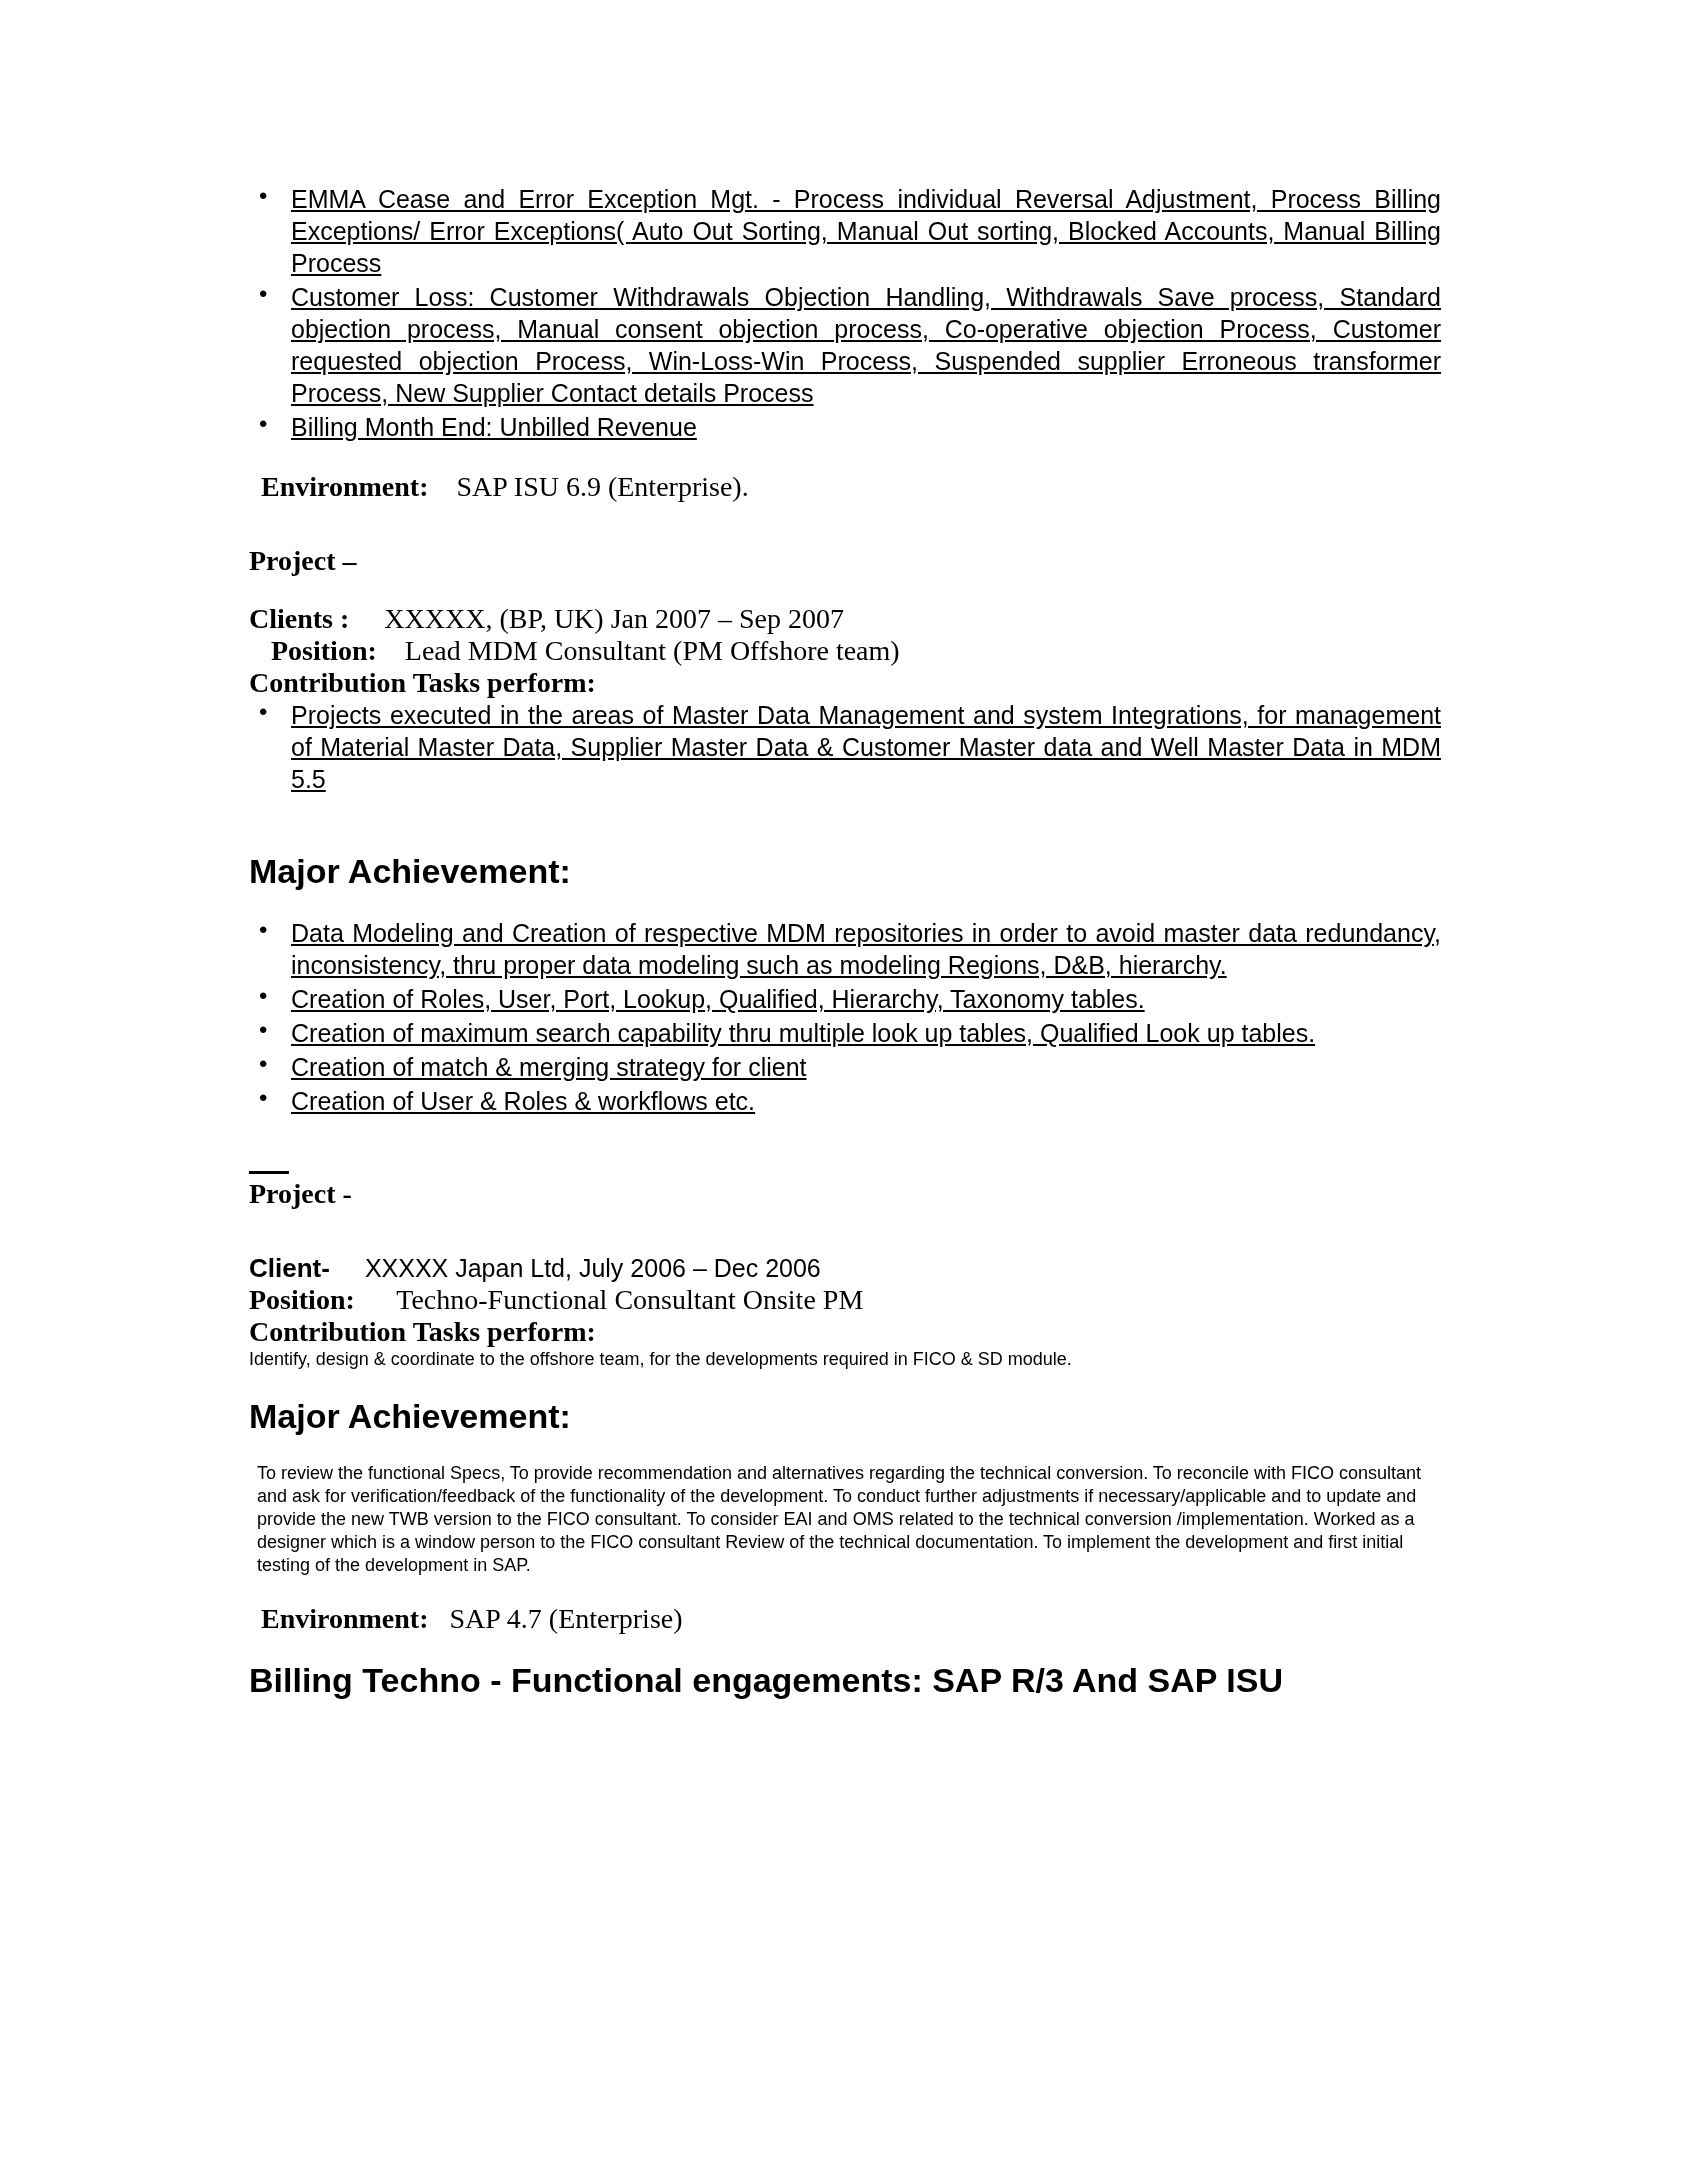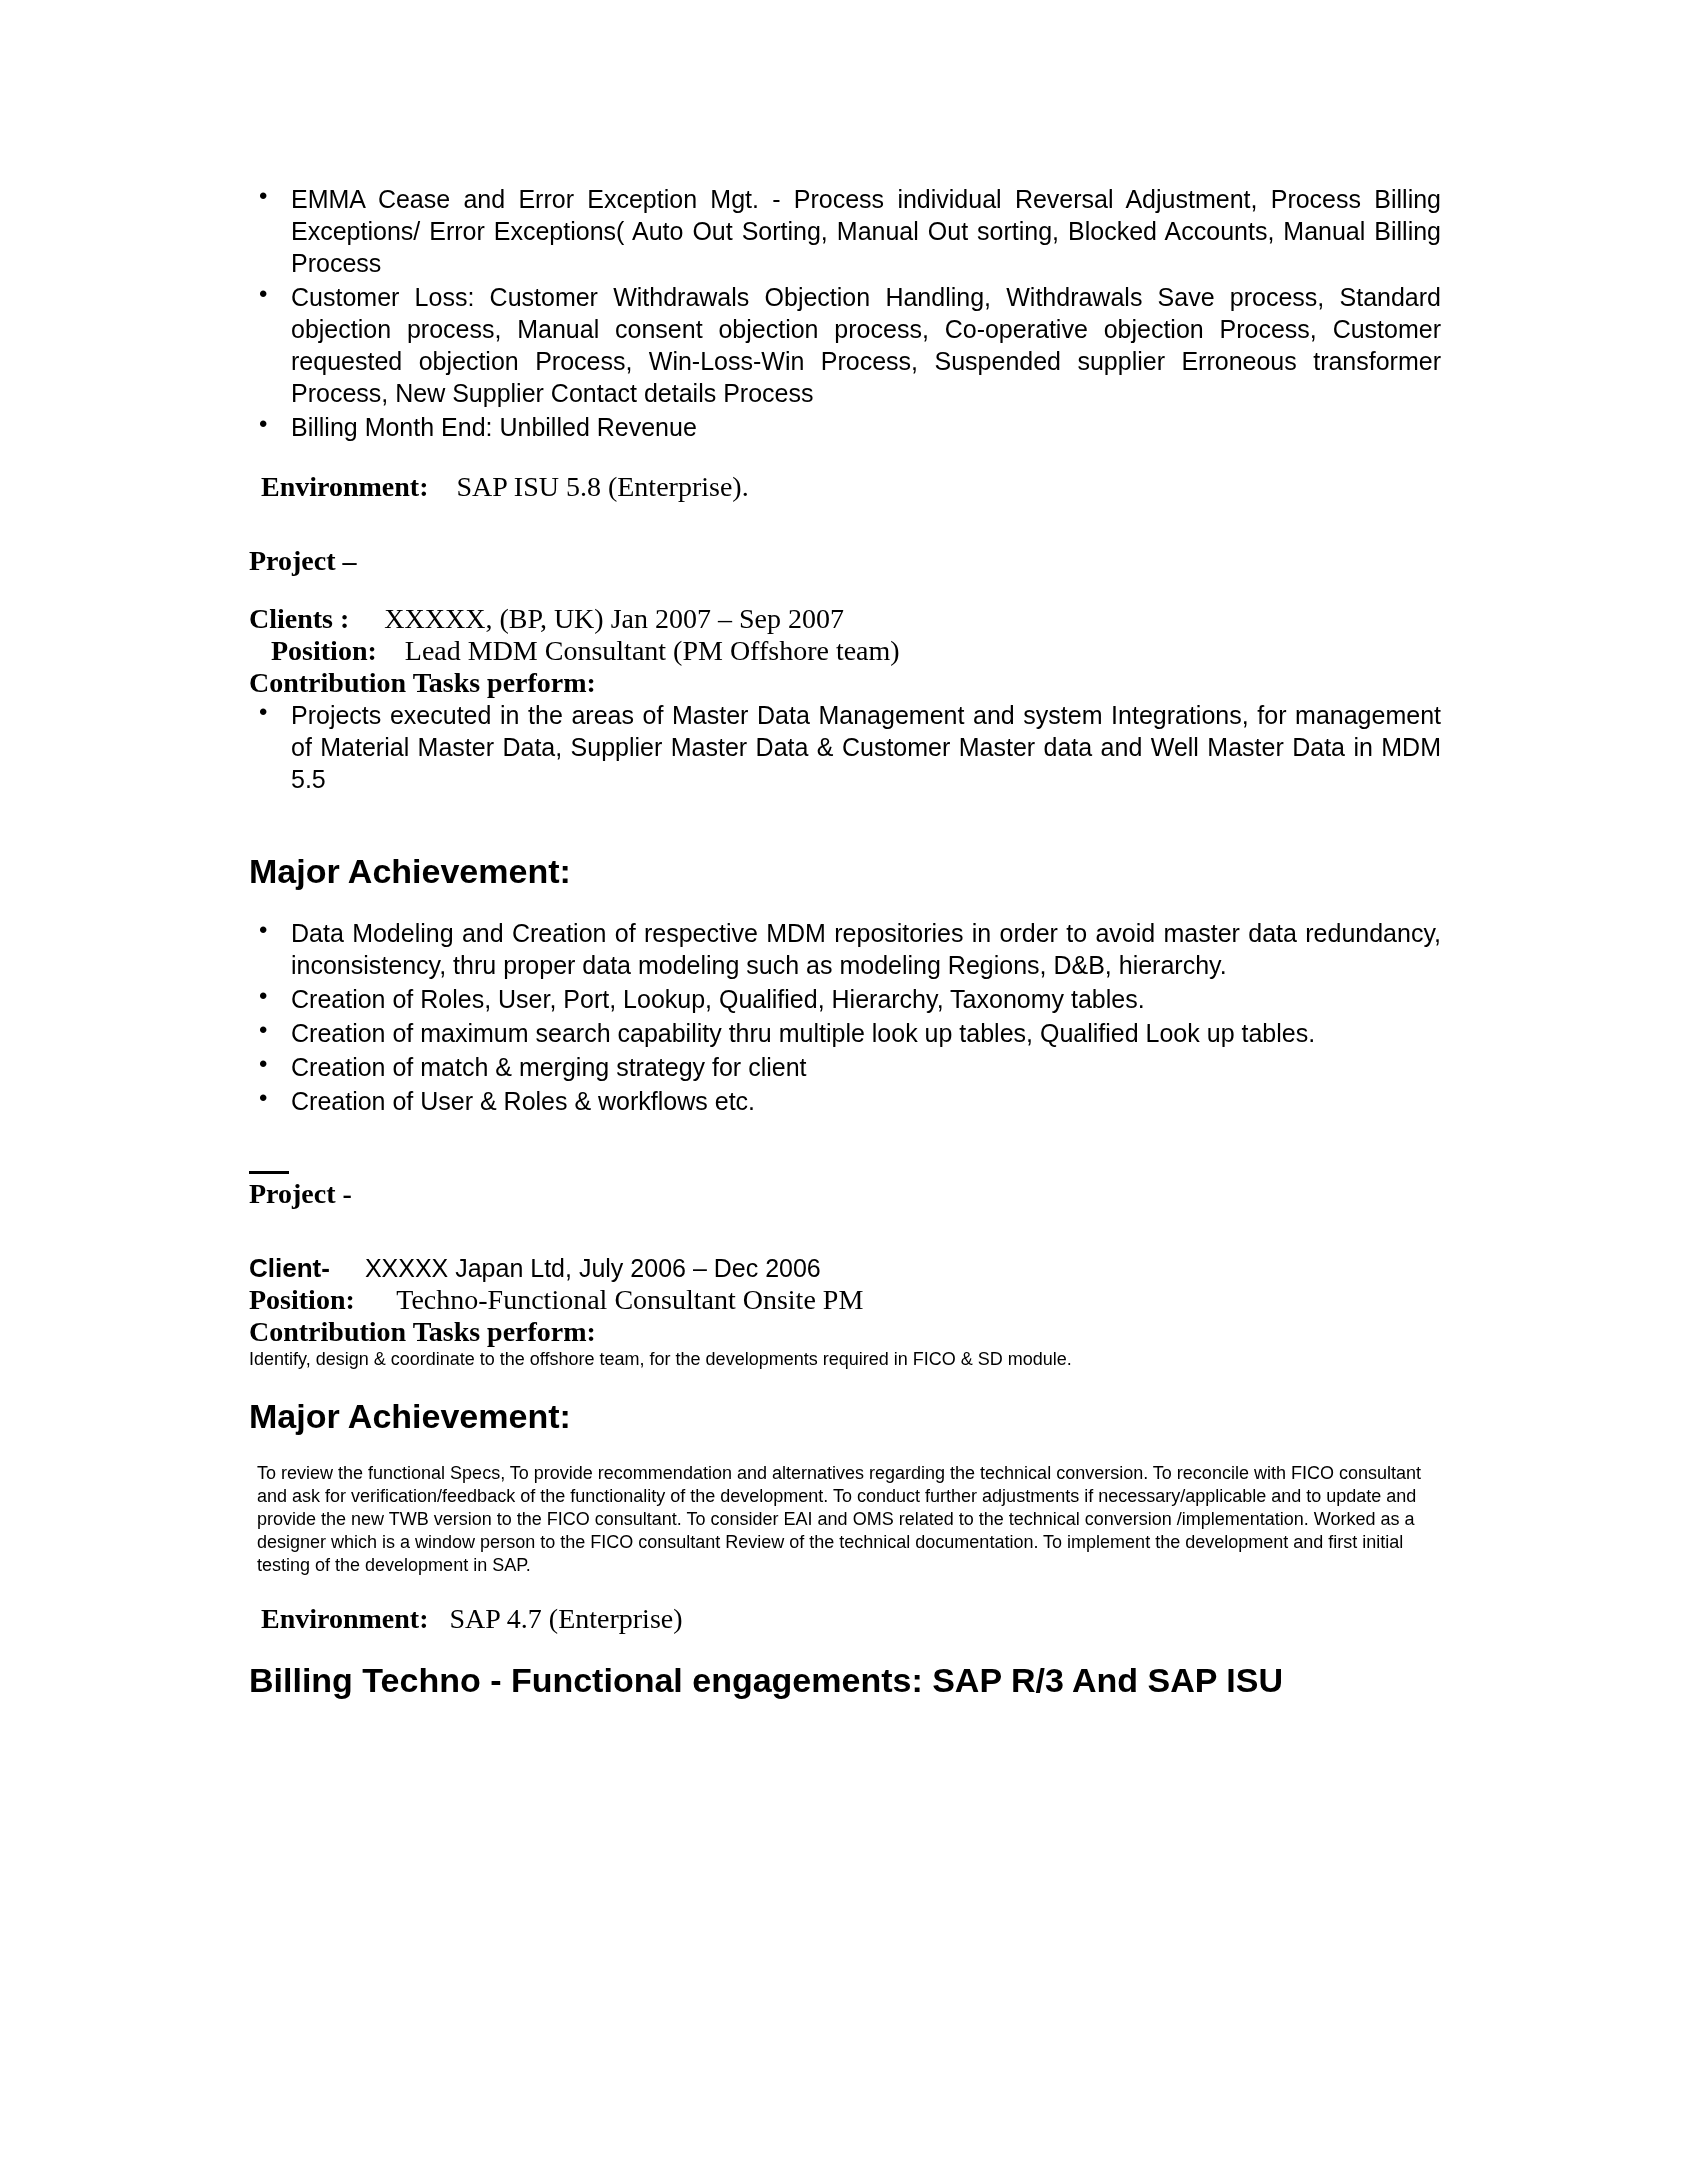--- a/index.html
+++ b/index.html
@@ -34,20 +34,21 @@
   ul.bul {
     list-style: none;
     margin: 0;
     padding: 0;
   }
   ul.bul > li {
     position: relative;
     padding-left: 48px;
     margin: 0 0 2px 0;
     text-align: justify;
+    text-decoration: underline;
   }
   ul.bul > li::before {
     content: "\2022";
     position: absolute;
     left: 16px;
     top: -2px;
     font-size: 24px;
     line-height: 1.28;
   }
   .gap-md { height: 26px; }
@@ -108,21 +109,21 @@
     <ul class="bul sans">
       <li>EMMA Cease and Error Exception Mgt. - Process individual Reversal Adjustment, Process Billing Exceptions/ Error Exceptions( Auto   Out Sorting, Manual Out sorting, Blocked Accounts, Manual Billing Process</li>
       <li>Customer Loss:   Customer Withdrawals Objection Handling, Withdrawals Save process, Standard objection process, Manual consent objection process, Co-operative objection Process, Customer requested objection Process, Win-Loss-Win Process, Suspended supplier Erroneous transformer Process, New Supplier Contact details Process</li>
       <li>Billing Month End: Unbilled Revenue</li>
     </ul>
 
     <div class="gap-md"></div>
 
     <div class="env">
       <span class="lbl">Environment:</span>
-      <span class="nowrap">   </span><span>SAP ISU 5.8 (Enterprise).</span>
+      <span class="nowrap">   </span><span>SAP ISU 6.9 (Enterprise).</span>
     </div>
 
     <div class="gap-lg"></div>
 
     <div class="projhdr indent-1">Project –</div>
 
     <div class="gap-md"></div>
 
     <div class="kv indent-1">
       <span class="k">Clients :</span>

